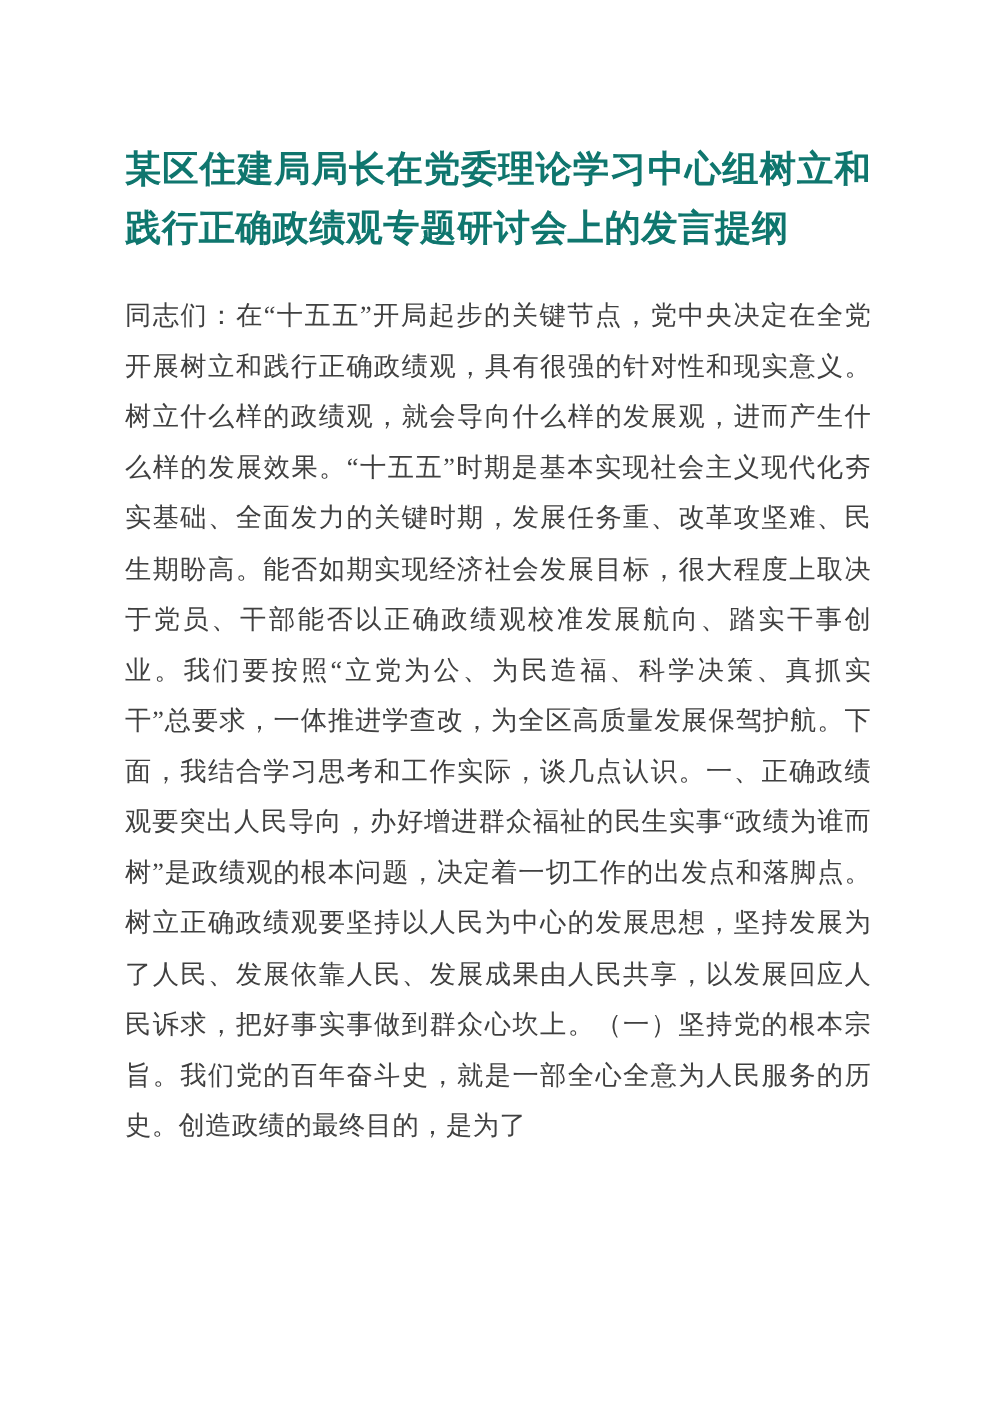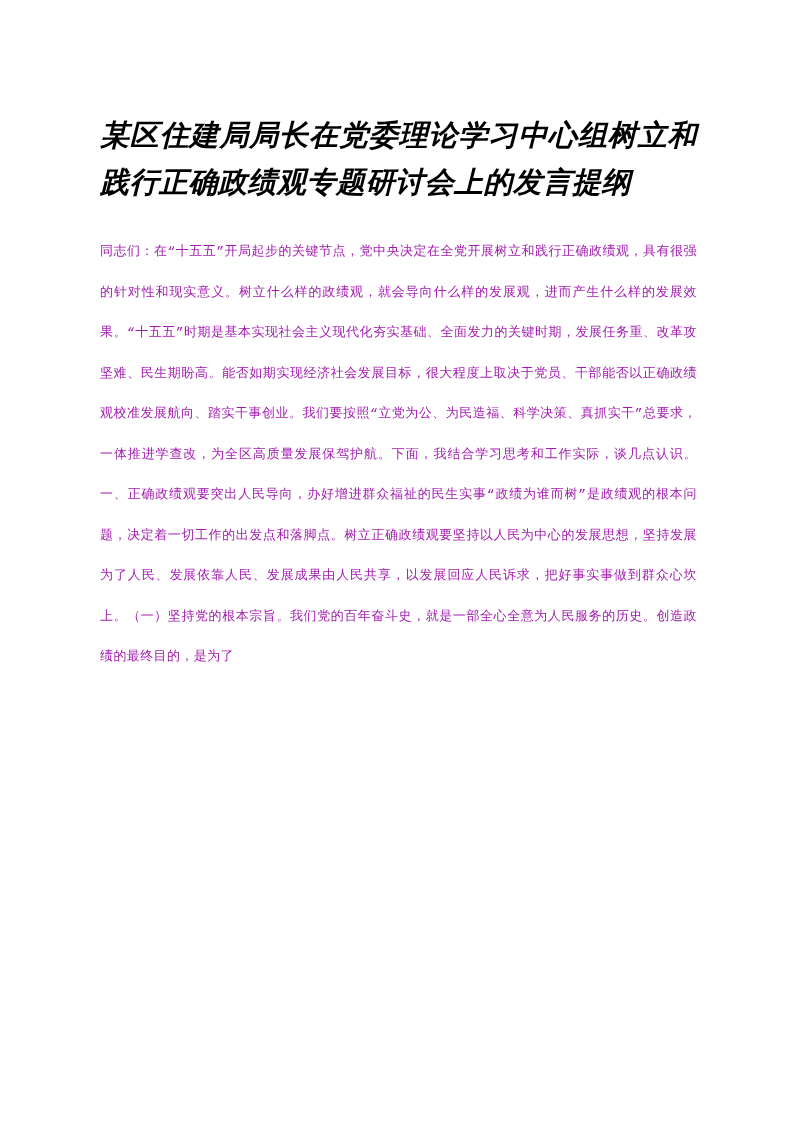--- a/index.html
+++ b/index.html
@@ -24,31 +24,30 @@
   }
   .doc-title {
     font-family: "DejaVu Sans", "Liberation Sans", sans-serif;
     font-weight: bold;
     font-size: 29px;
     line-height: 47px;
     letter-spacing: 0.5px;
     text-align: justify;
     text-align-last: left;
     margin: 0 0 26px 0;
-    color: #000000;
-    font-style: italic;
+    color: #0f766e;
   }
   .doc-body {
-    font-family: Liberation Mono, monospace;
-    font-size: 13px;
+    font-family: Liberation Serif, serif;
+    font-size: 21px;
     line-height: 40.5px;
     letter-spacing: 0.4px;
     text-align: justify;
     text-justify: inter-ideograph;
-    color: #a21caf;
+    color: #404040;
   }
   .doc-body p {
     margin: 0;
     text-indent: 0;
   }
 </style>
 </head>
 <body>
 
 <div class="page">

